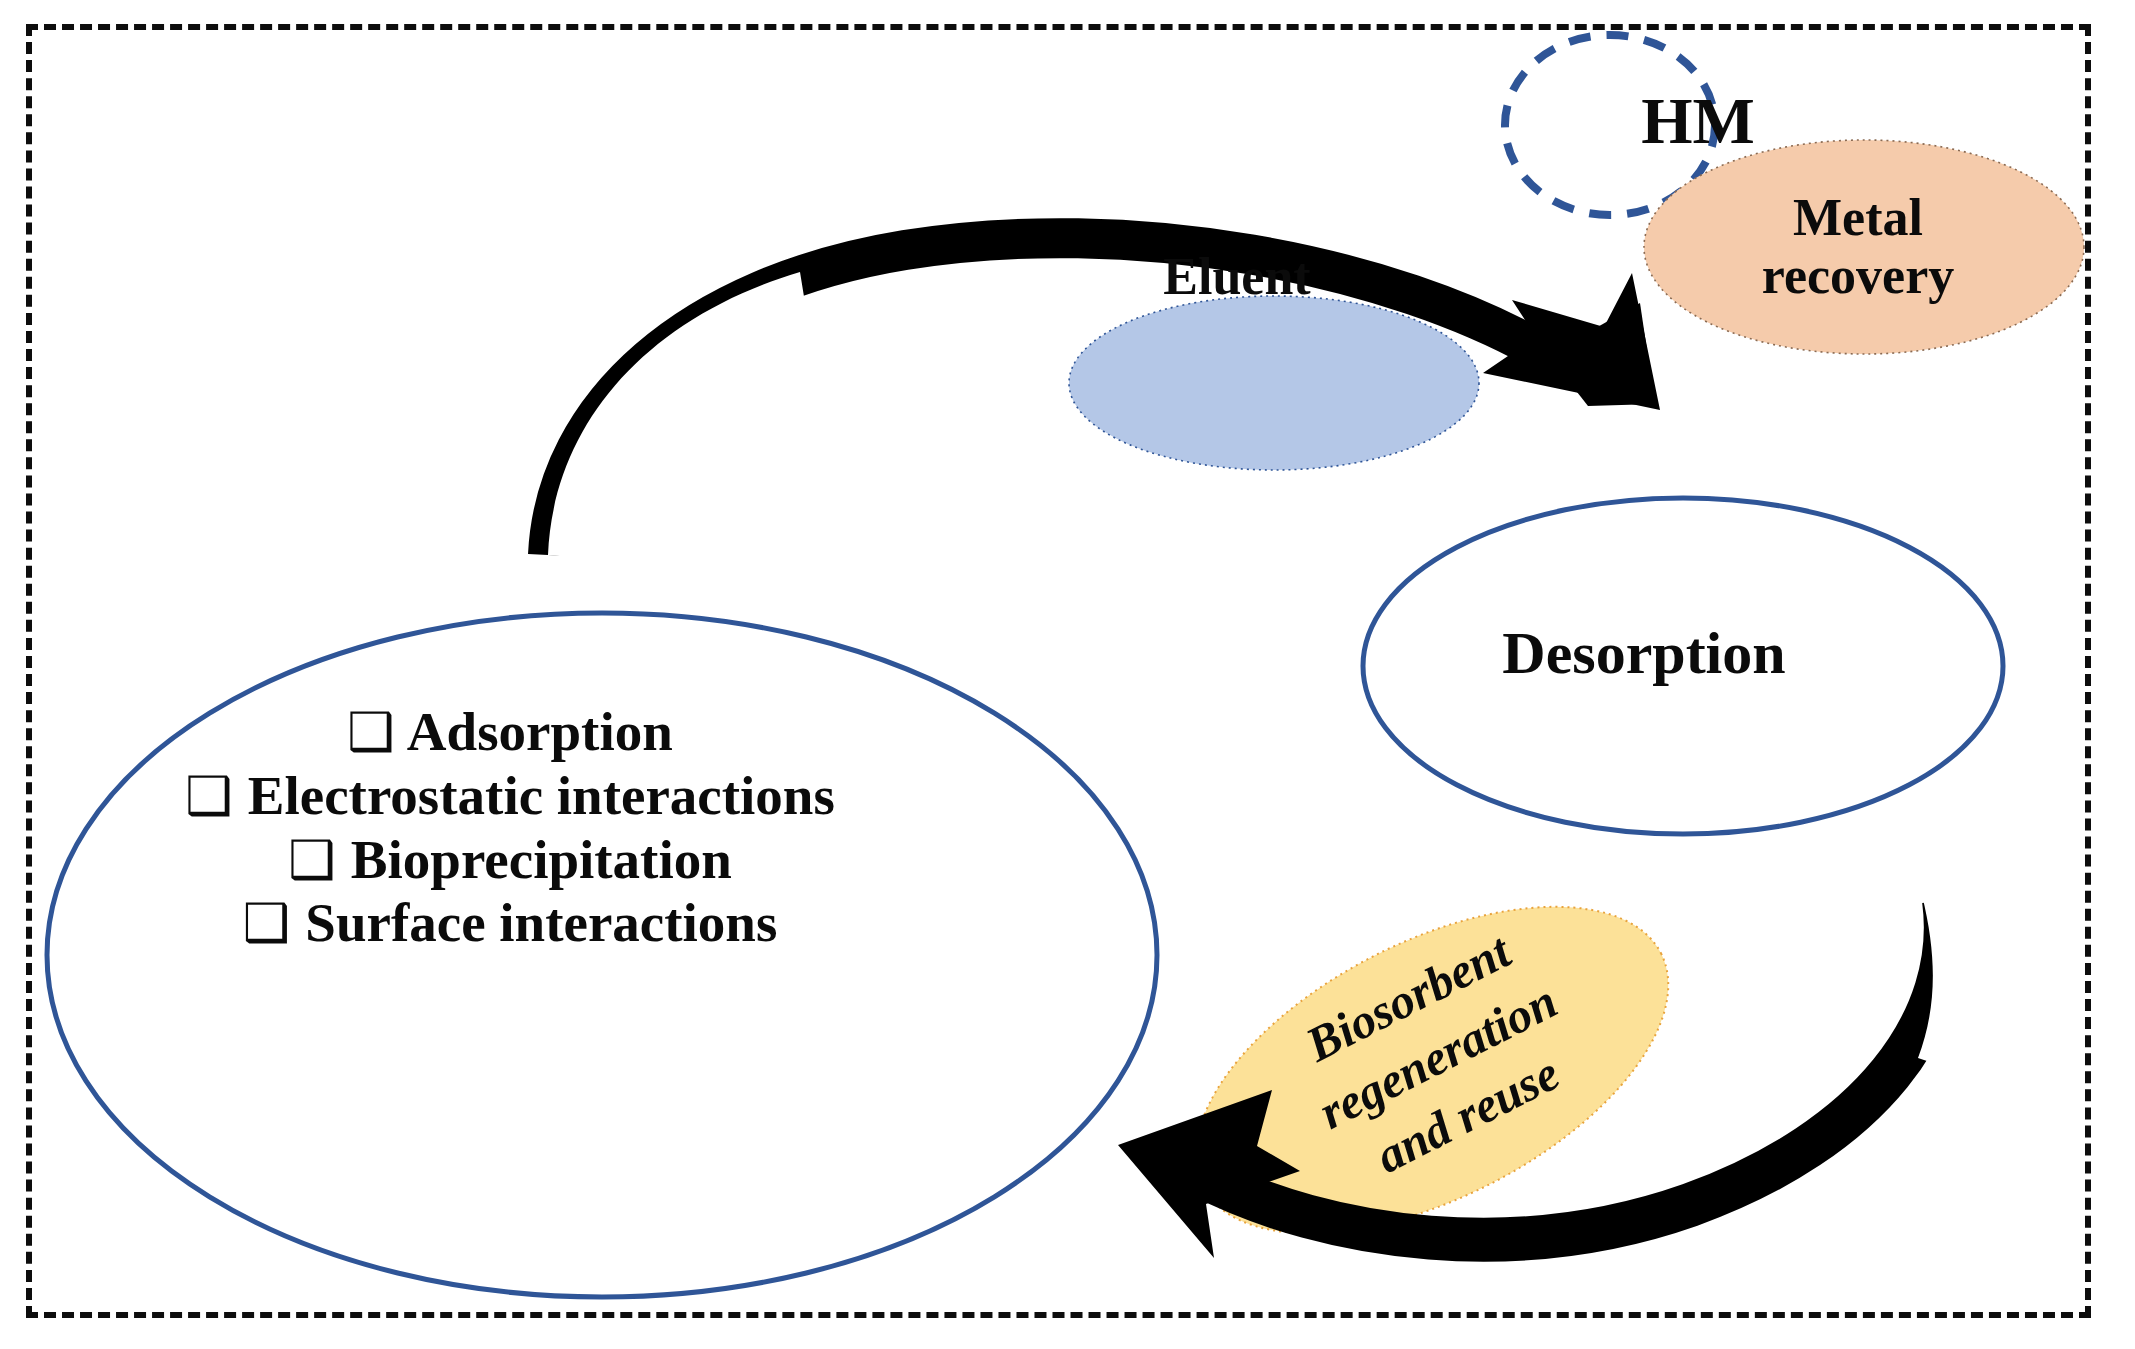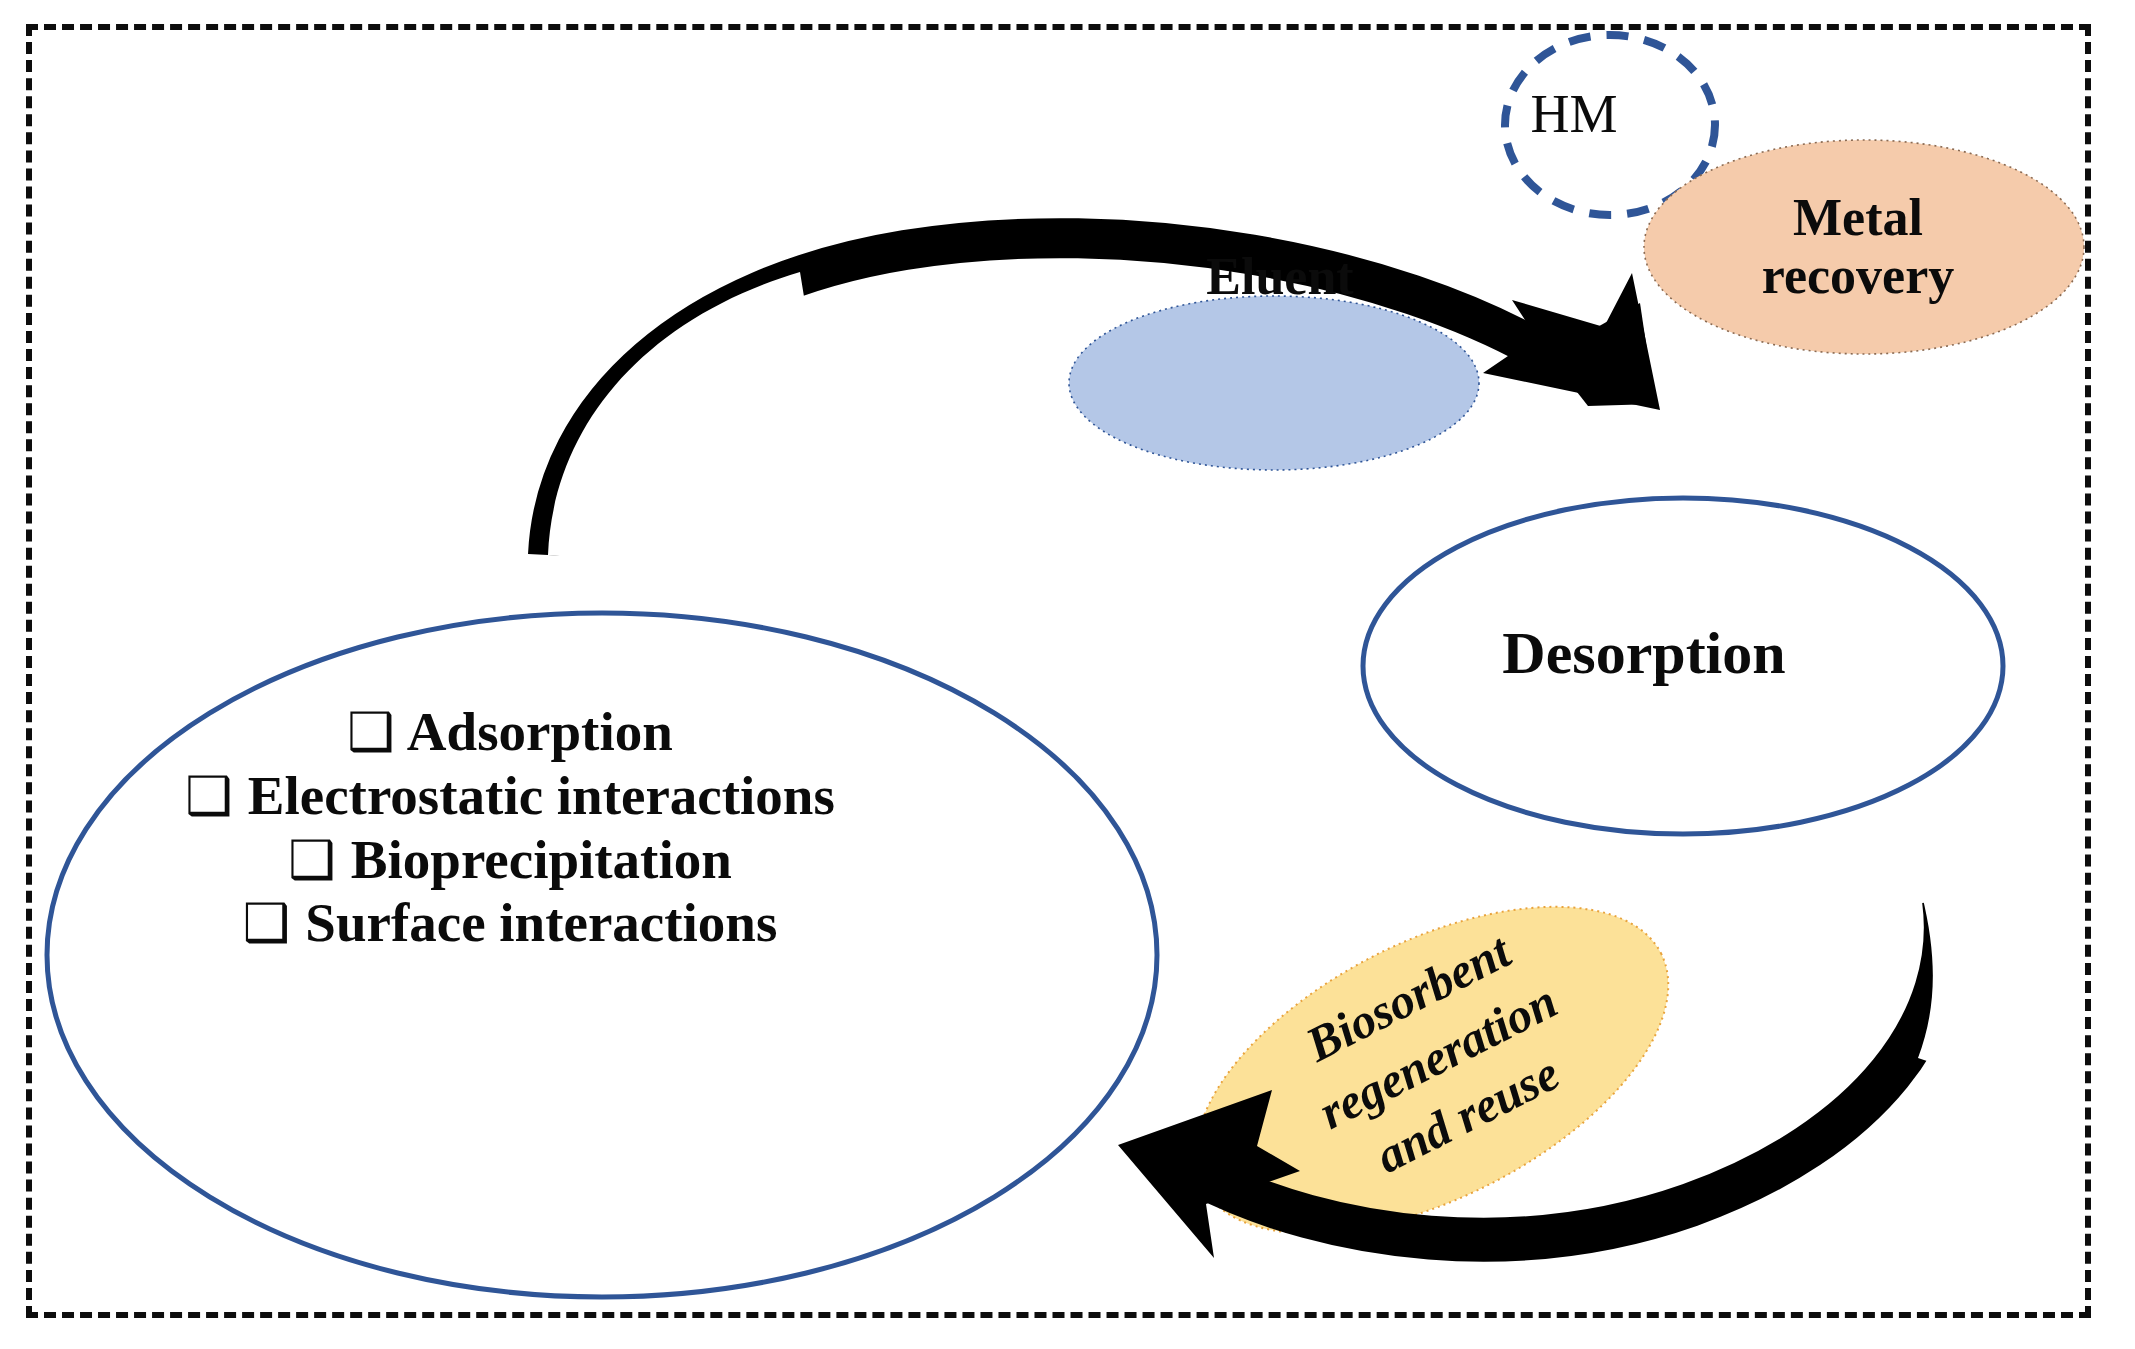--- a/index.html
+++ b/index.html
@@ -36,31 +36,31 @@
   .label {
     position: absolute;
     text-align: center;
     color: #0b0b0b;
     font-weight: bold;
     line-height: 1.12;
     white-space: pre-line;
     pointer-events: none;
   }
   #hm-label {
-    left: 1454px; top: 84px; width: 240px;
-    font-size: 54px;
-    font-weight: normal;
+    left: 1578px; top: 84px; width: 240px;
+    font-size: 66px;
+    font-weight: bold;
   }
   #metal-recovery-label {
     left: 1648px; top: 168px; width: 420px;
     font-size: 52px;
     margin-top: 21px;
   }
   #eluent-label {
-    left: 1090px; top: 248px; width: 380px;
+    left: 1047px; top: 248px; width: 380px;
     font-size: 52px;
   }
   #desorption-label {
     left: 1409px; top: 620px; width: 470px;
     font-size: 60px;
   }
   #biosorbent-label {
     left: 1218px; top: 958px; width: 440px;
     font-size: 49px;
     transform: rotate(-27deg);

